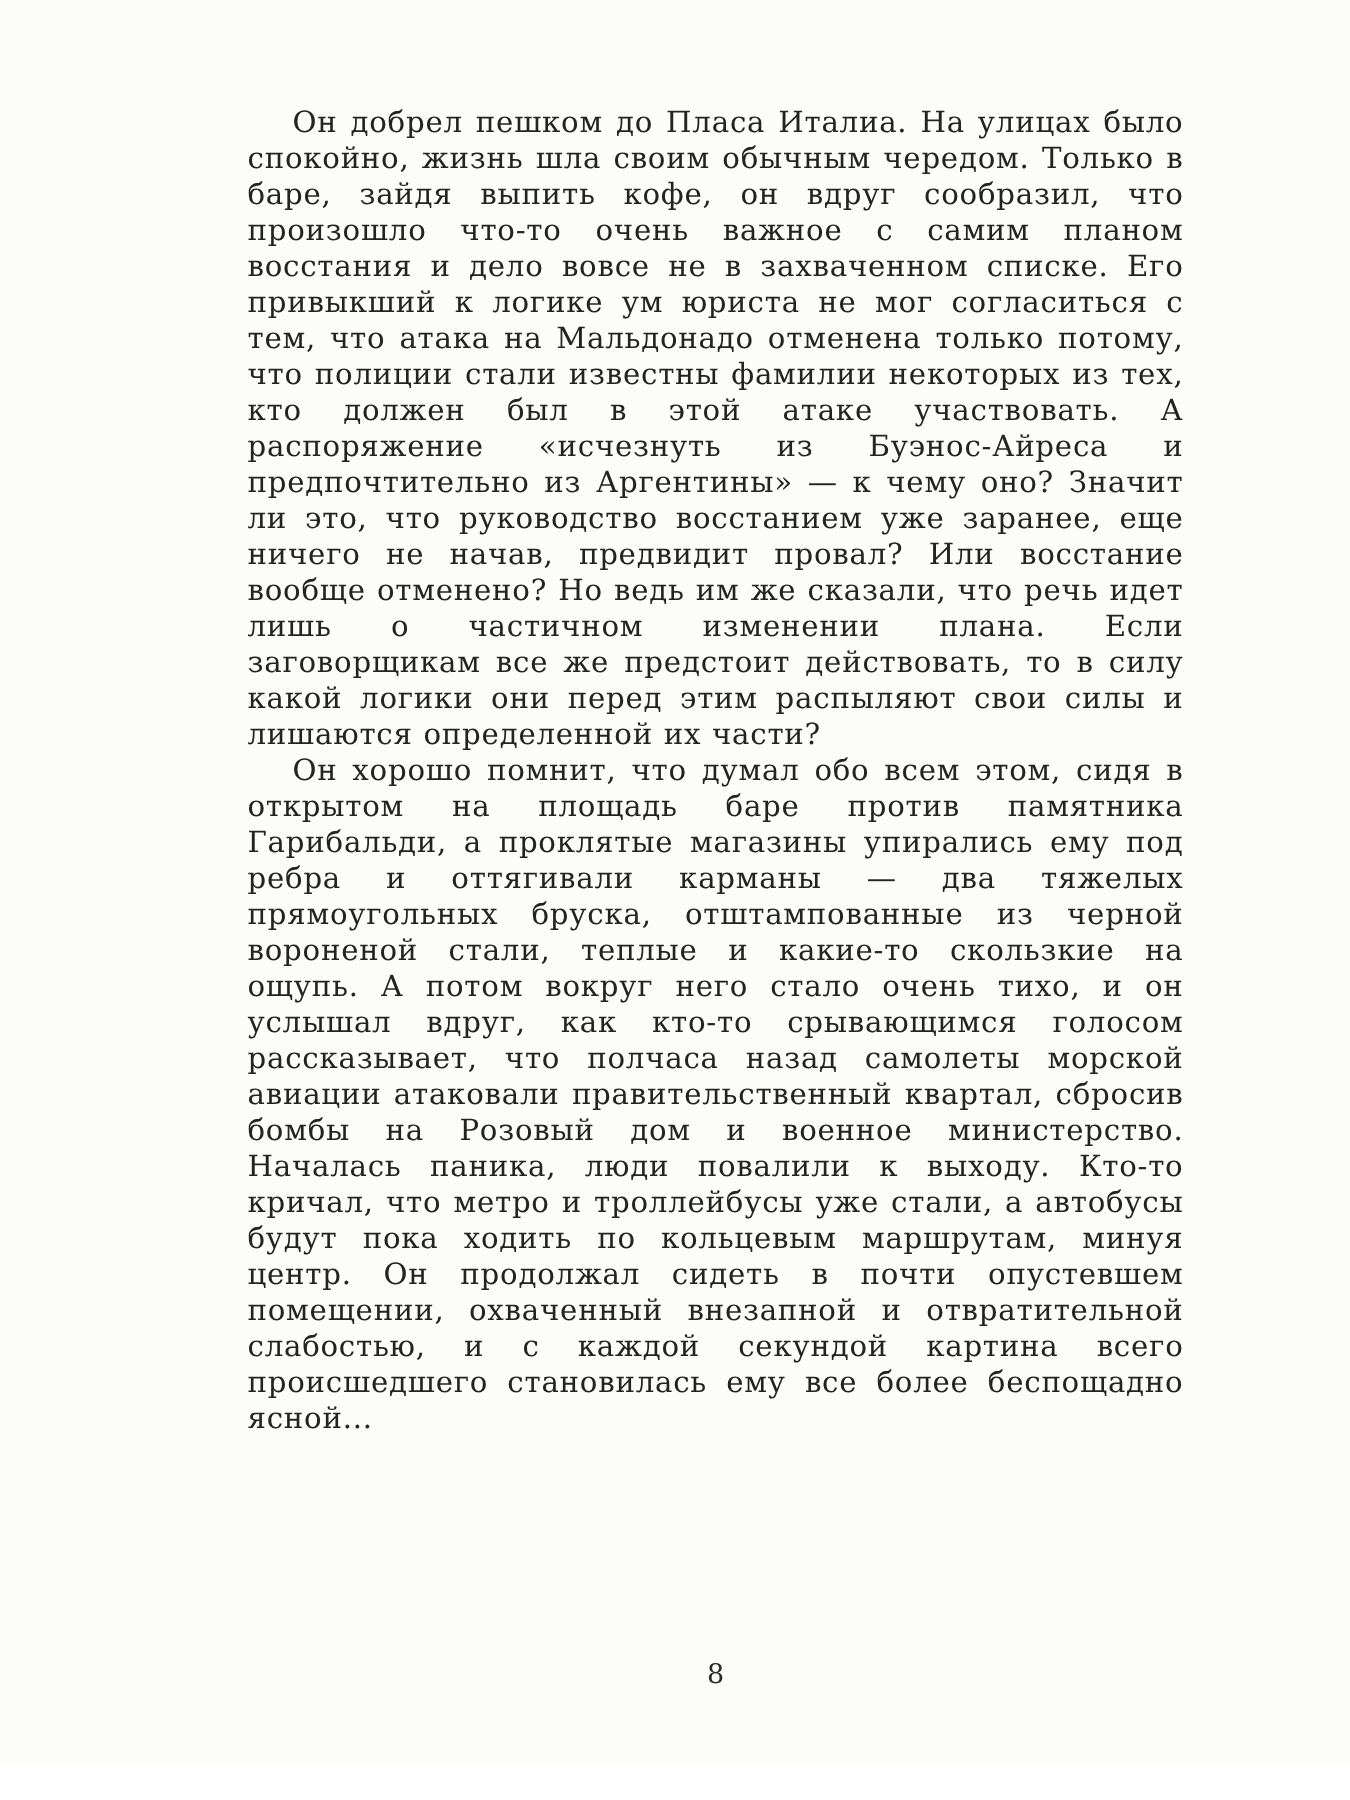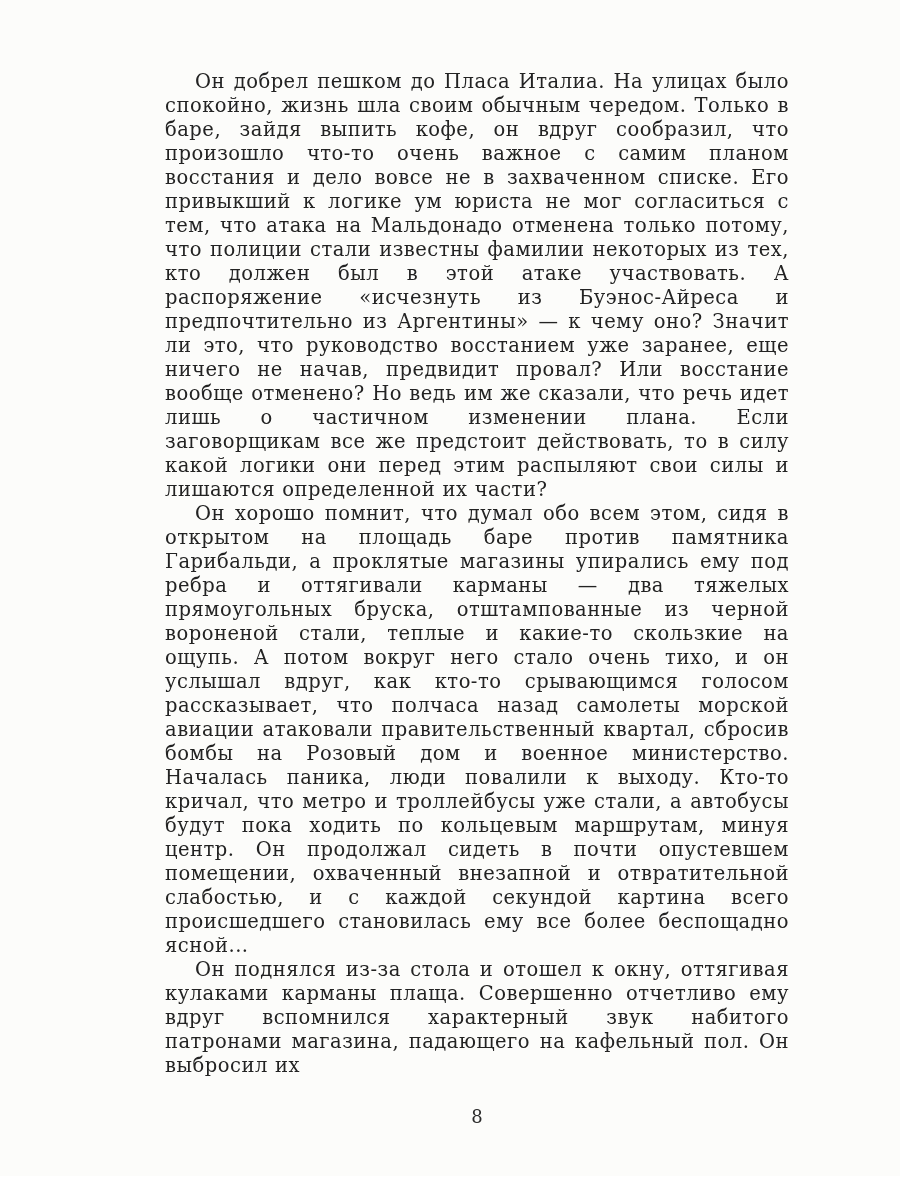--- a/index.html
+++ b/index.html
@@ -44,16 +44,15 @@
       color: #2a2a2a;
     }
   </style>
 </head>
 <body>
 
 <div class="page">
   <div class="text-block">
     <p>Он добрел пешком до Пласа Италиа. На улицах было спокойно, жизнь шла своим обычным чередом. Только в баре, зайдя выпить кофе, он вдруг сообразил, что произошло что-то очень важное с самим планом восстания и дело вовсе не в захваченном списке. Его привыкший к логике ум юриста не мог согласиться с тем, что атака на Мальдонадо отменена только потому, что полиции стали известны фамилии некоторых из тех, кто должен был в этой атаке участвовать. А распоряжение «исчезнуть из Буэнос-Айреса и предпочтительно из Аргентины» — к чему оно? Значит ли это, что руководство восстанием уже заранее, еще ничего не начав, предвидит провал? Или восстание вообще отменено? Но ведь им же сказали, что речь идет лишь о частичном изменении плана. Если заговорщикам все же предстоит действовать, то в силу какой логики они перед этим распыляют свои силы и лишаются определенной их части?</p>
     <p>Он хорошо помнит, что думал обо всем этом, сидя в открытом на площадь баре против памятника Гарибальди, а проклятые магазины упирались ему под ребра и оттягивали карманы — два тяжелых прямоугольных бруска, отштампованные из черной вороненой стали, теплые и какие-то скользкие на ощупь. А потом вокруг него стало очень тихо, и он услышал вдруг, как кто-то срывающимся голосом рассказывает, что полчаса назад самолеты морской авиации атаковали правительственный квартал, сбросив бомбы на Розовый дом и военное министерство. Началась паника, люди повалили к выходу. Кто-то кричал, что метро и троллейбусы уже стали, а автобусы будут пока ходить по кольцевым маршрутам, минуя центр. Он продолжал сидеть в почти опустевшем помещении, охваченный внезапной и отвратительной слабостью, и с каждой секундой картина всего происшедшего становилась ему все более беспощадно ясной...</p>
-    <p>Он поднялся из-за стола и отошел к окну, оттягивая кулаками карманы плаща. Совершенно отчетливо ему вдруг вспомнился характерный звук набитого патронами магазина, падающего на кафельный пол. Он выбросил их</p>
   </div>
   <div class="page-number">8</div>
 </div>
 
 </body></html>

